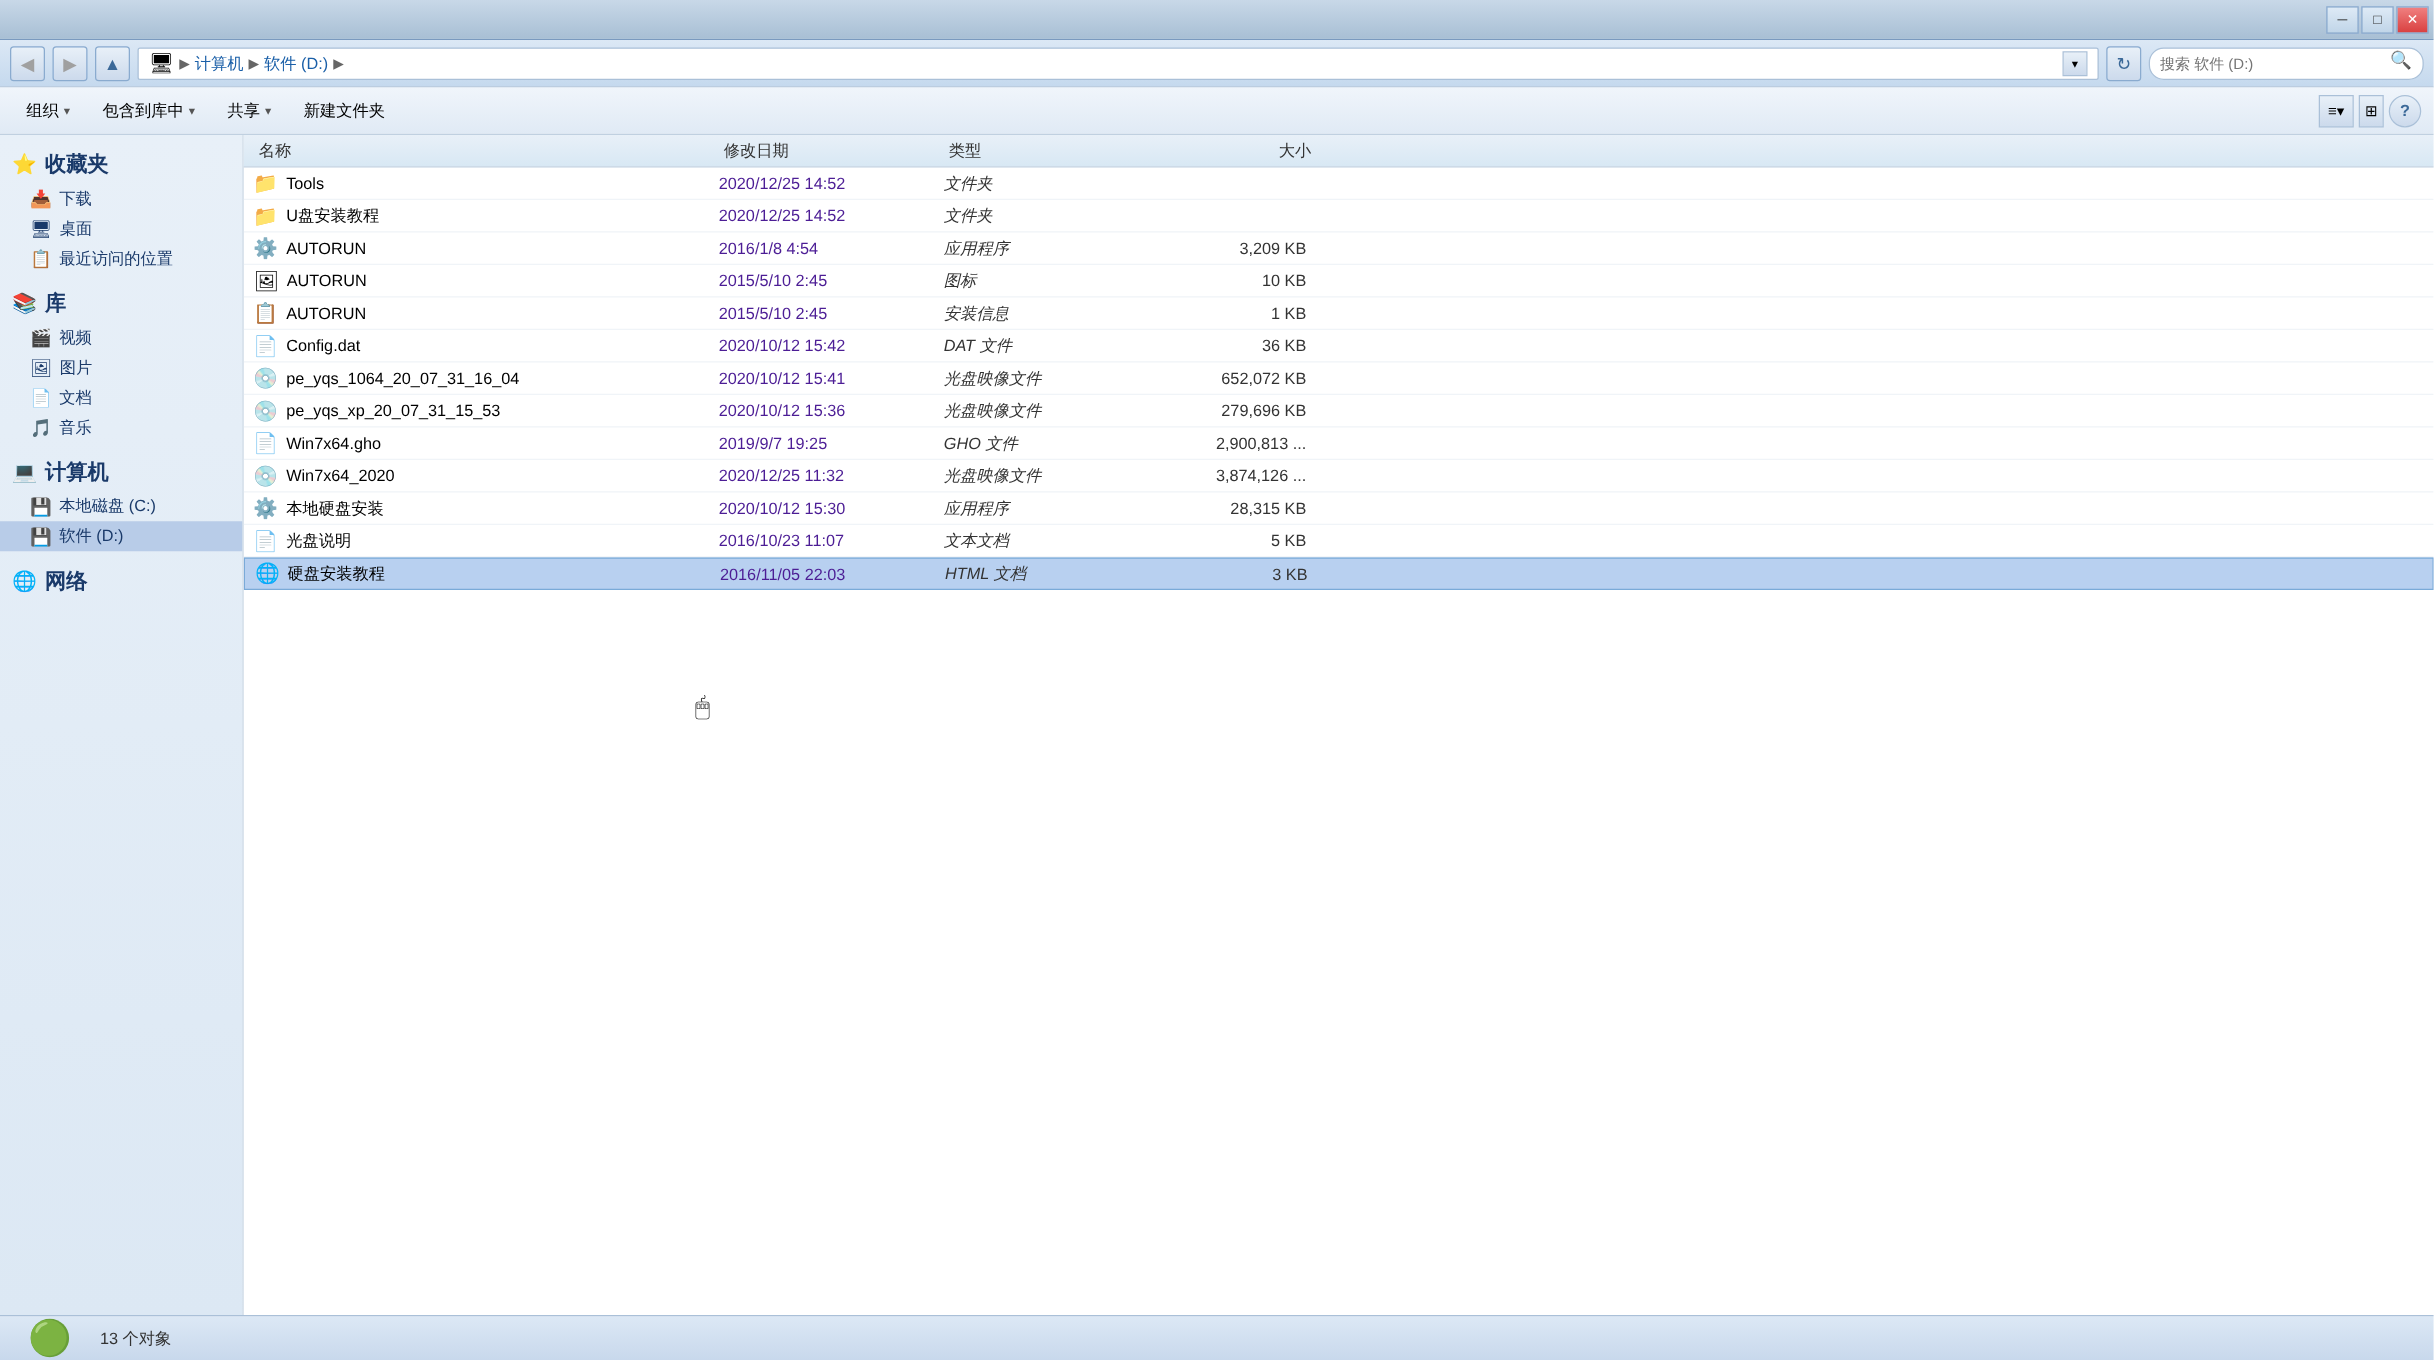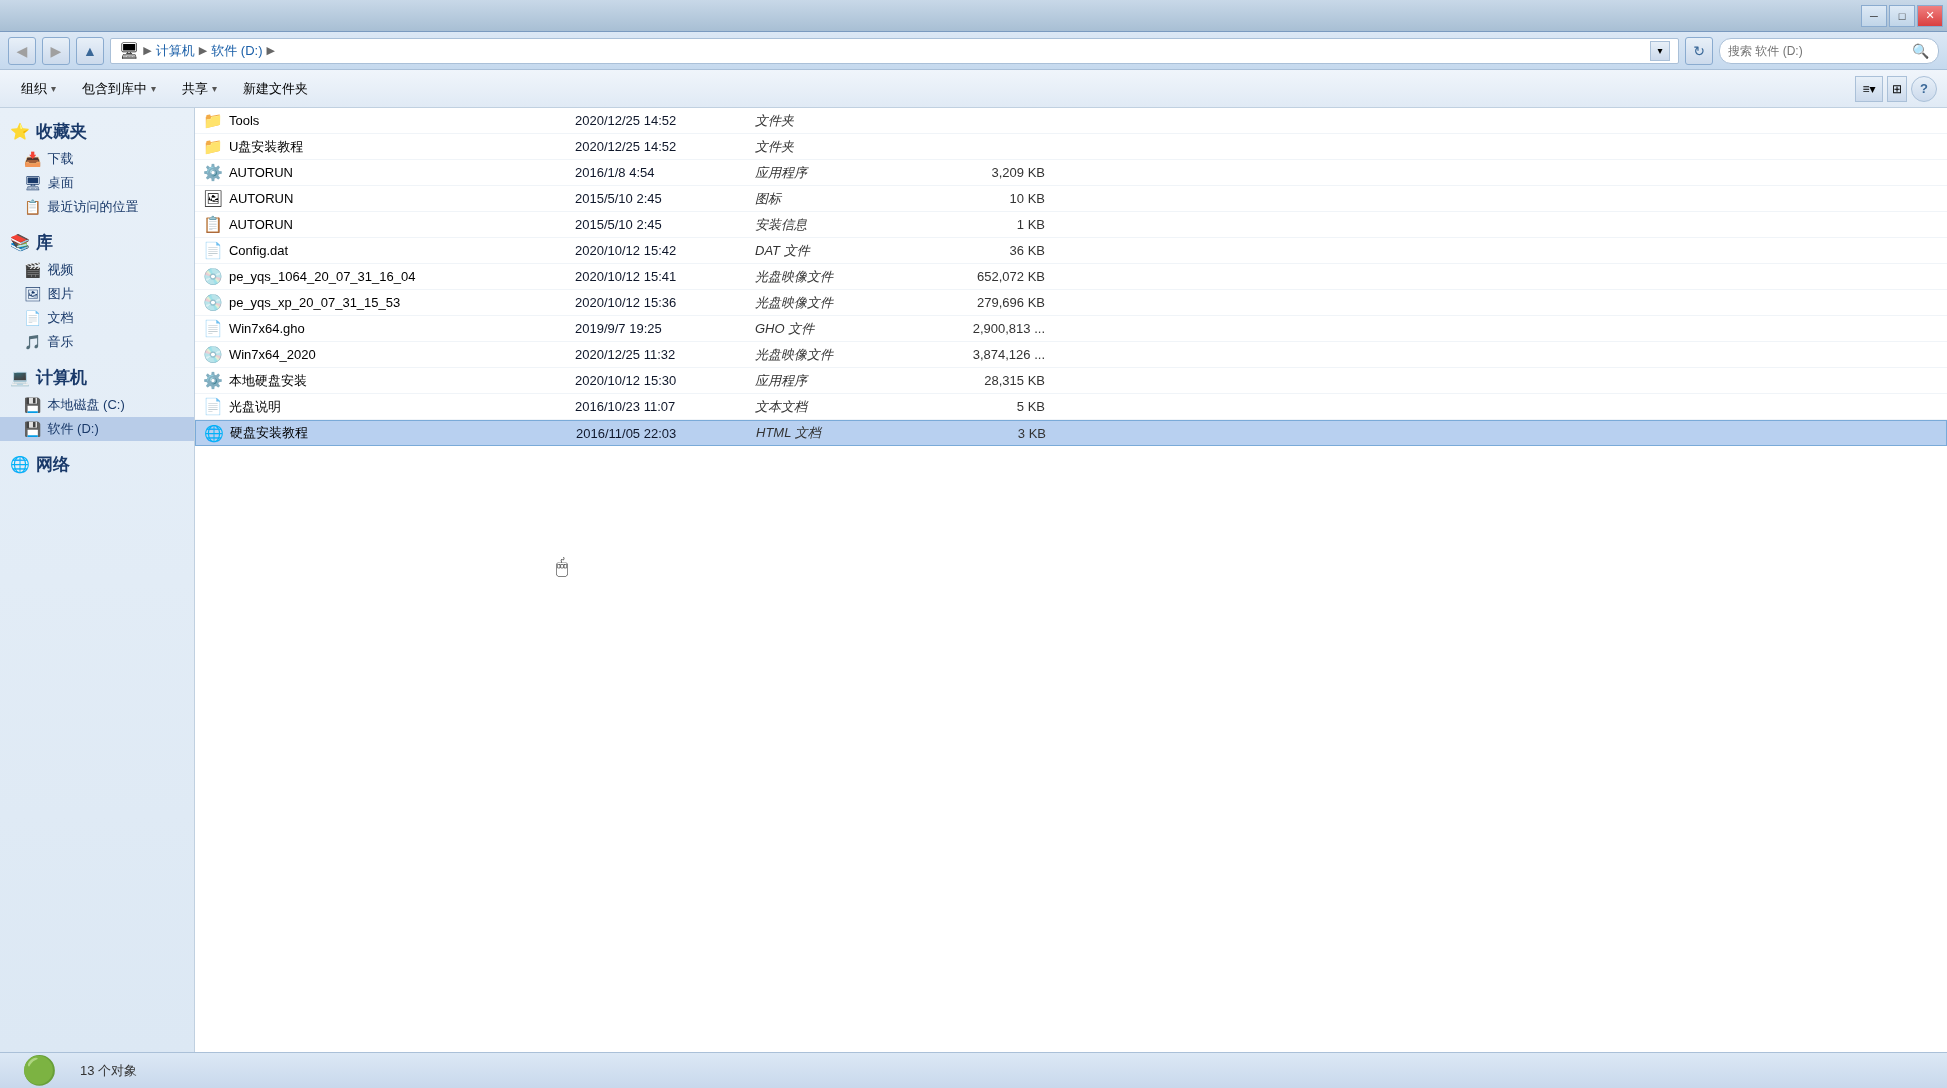--- a/index.html
+++ b/index.html
@@ -106,21 +106,20 @@
       justify-content: center;
       font-size: 14px;
       color: #3a6898;
     }
     .search-bar {
       width: 220px;
       height: 26px;
       border: 1px solid #aac0d8;
       border-radius: 12px;
       display: flex;
-      align-items: center;
       padding: 1px 8px;
       background: #fff;
       gap: 4px;
     }
     .search-bar input {
       border: none;
       outline: none;
       flex: 1;
       font-size: 12px;
       color: #888;
@@ -262,21 +261,21 @@
       font-size: 13px;
     }
     .file-row.selected { background: #b8d0f0; border: 1px solid #7aaad8; }
     .file-row .col-name {
       display: flex;
       align-items: center;
       gap: 6px;
       padding-left: 8px;
     }
     .file-icon { font-size: 16px; }
-    .col-date-val { width: 180px; color: #0f172a; }
+    .col-date-val { width: 180px; color: #4c1d95; }
     .col-type-val { width: 160px; color: #333; font-style: italic; }
     .col-size-val { width: 150px; text-align: right; padding-right: 20px; color: #333; }
 
     
     .status-bar {
       height: 36px;
       background: linear-gradient(to bottom, #dce8f5, #c8d8ec);
       border-top: 1px solid #aac0d8;
       display: flex;
       align-items: center;
@@ -418,20 +417,26 @@
       <div class="sidebar-section-header">
         <span class="sidebar-section-icon">🌐</span>
         <span class="sidebar-section-label">网络</span>
       </div>
     </div>
 
   </div>
 
   <div class="file-list-area">
 
+    <div class="file-list-header">
+      <div class="col-name">名称</div>
+      <div class="col-date">修改日期</div>
+      <div class="col-type">类型</div>
+      <div class="col-size">大小</div>
+    </div>
 
     <div class="file-list-body">
     <div class="file-row">
       <div class="col-name">
         <span class="file-icon">📁</span>
         <span>Tools</span>
       </div>
       <div class="col-date-val">2020/12/25 14:52</div>
       <div class="col-type-val">文件夹</div>
       <div class="col-size-val"></div>

